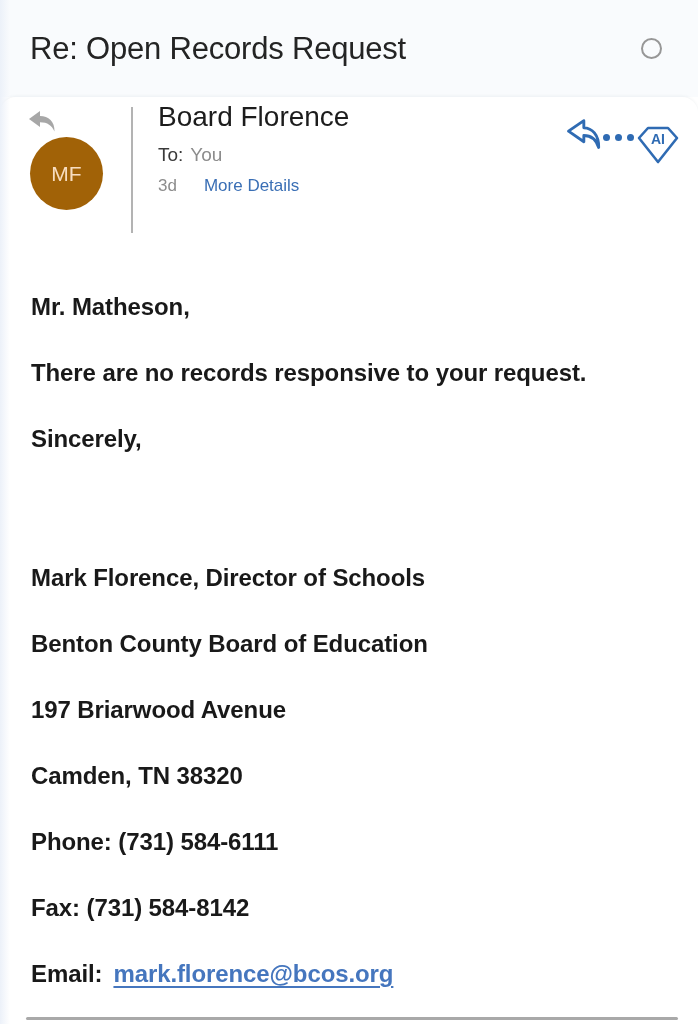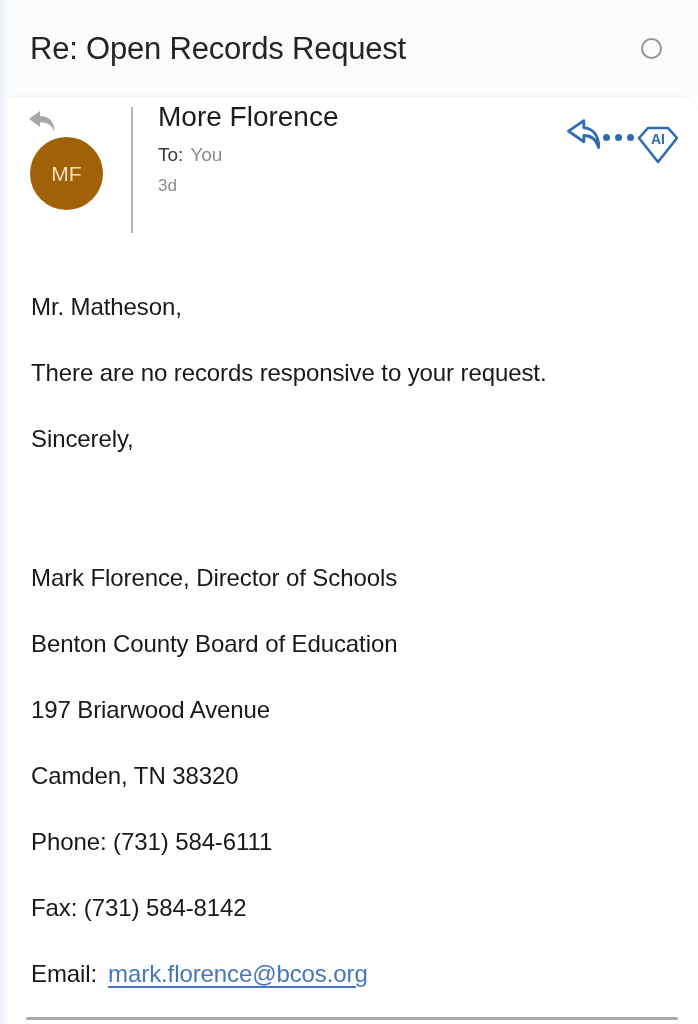--- a/index.html
+++ b/index.html
@@ -149,20 +149,21 @@
   
   .email-body {
     padding: 44px 30px 0 31px;
     font-size: 24px;
     color: #191919;
   }
   .email-body p {
     line-height: 32px;
     margin: 0 0 34px 0;
     letter-spacing: -0.1px;
+    font-weight: bold;
   }
   .email-body p.blank { height: 32px; margin-bottom: 41px; }
   .email-link {
     color: #4576be;
     text-decoration: underline;
     text-underline-offset: 4px;
     margin-left: 11px;
     cursor: pointer;
   }
 
@@ -194,26 +195,27 @@
         <path d="M14 2 L3 10 L14 18 V13.2 C21.5 13.2 26 16.5 28.5 22.5 C28.8 12.5 22.5 7 14 7 Z" fill="#a7a7a7"></path>
       </svg>
 
       <div class="avatar">
         <span>MF</span>
       </div>
 
       <div class="vdivider"></div>
 
       <div class="sender-info">
-        <div class="sender-name">More Florence</div>
+        <div class="sender-name">Board Florence</div>
         <div class="to-line">
           <span class="to-label">To:</span><span class="to-value">You</span>
         </div>
         <div class="meta-line">
           <span class="date">3d</span>
+          <a class="more-details">More Details</a>
         </div>
       </div>
 
       <div class="header-actions">
         <svg class="reply-icon" viewBox="0 0 48 38">
           <path d="M28 4 L12 15 L28 26 V19.5 C36.5 19.5 41 24 43.5 32 C43.8 19 36.5 11.5 28 11.5 Z" fill="none" stroke="#2f6bb3" stroke-width="3" stroke-linejoin="round"></path>
         </svg>
         <div class="dots">
           <i></i>
             <i></i>

